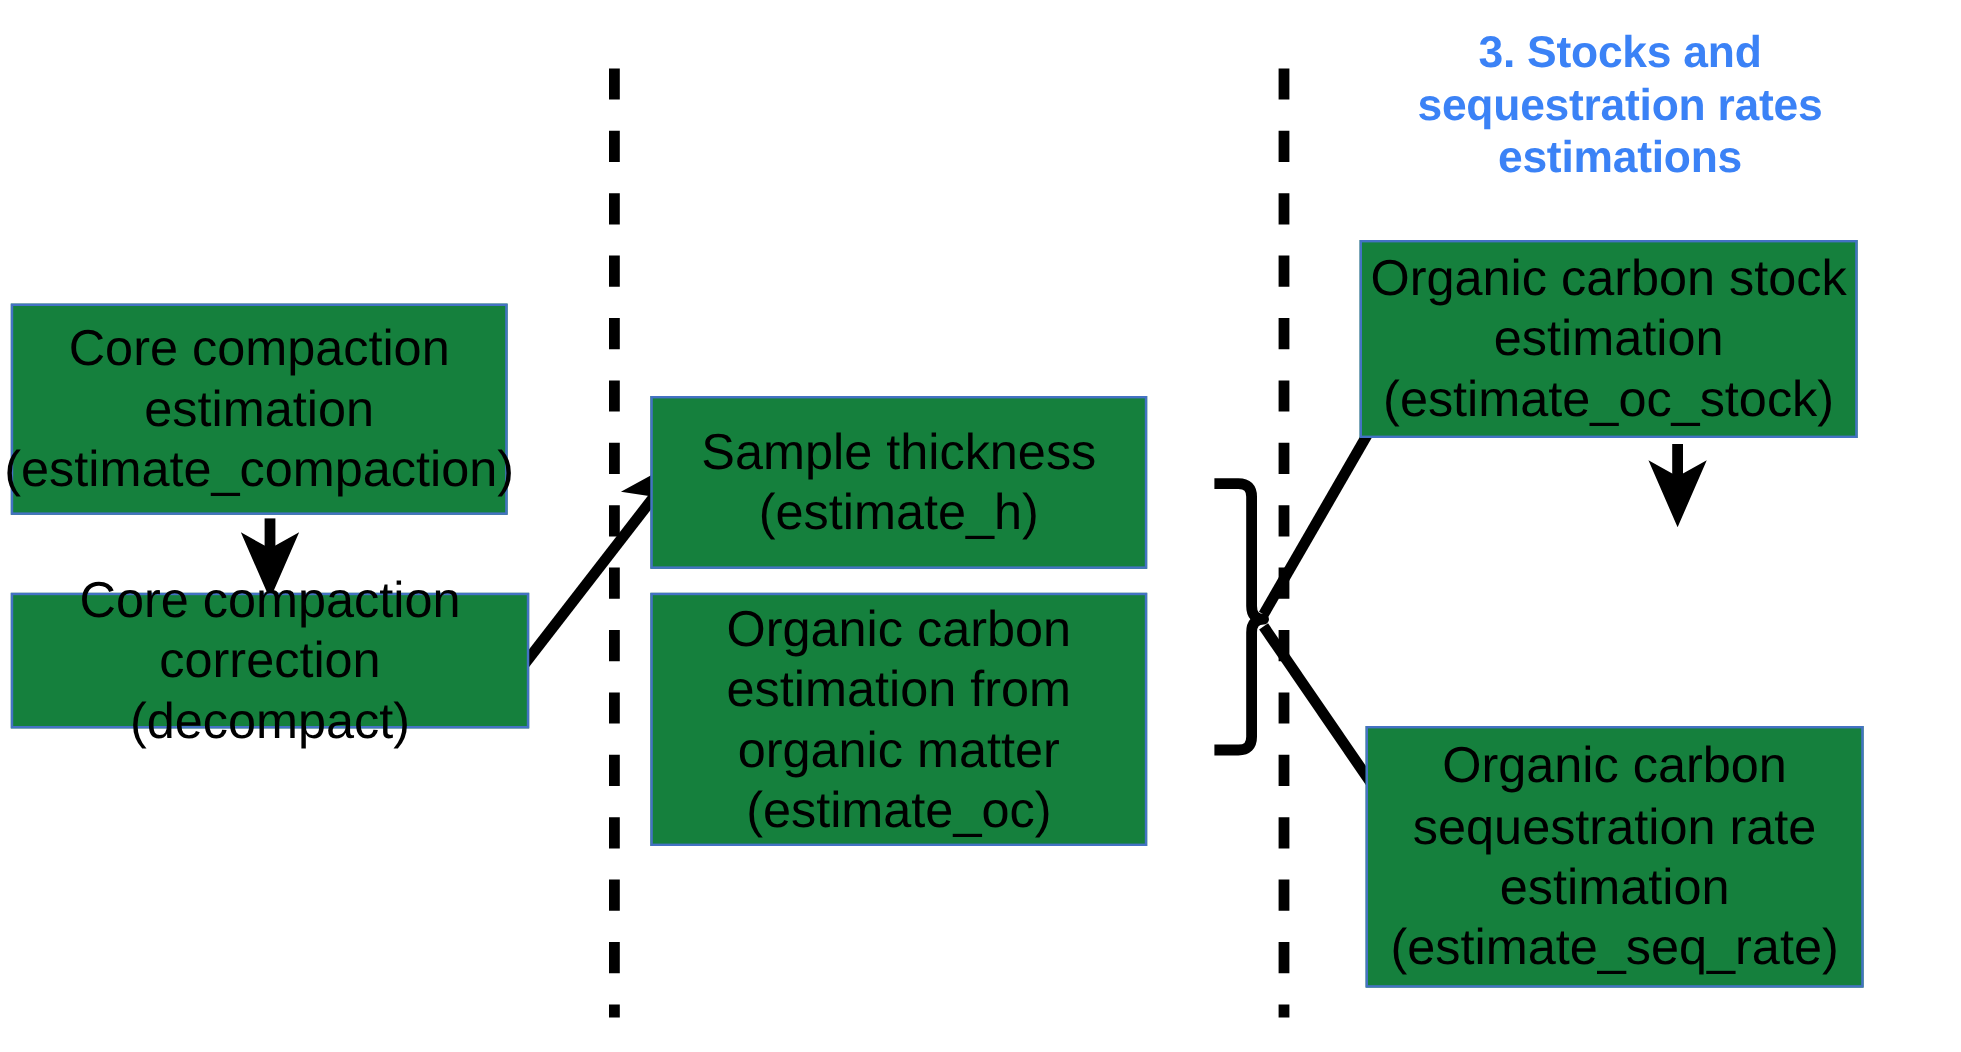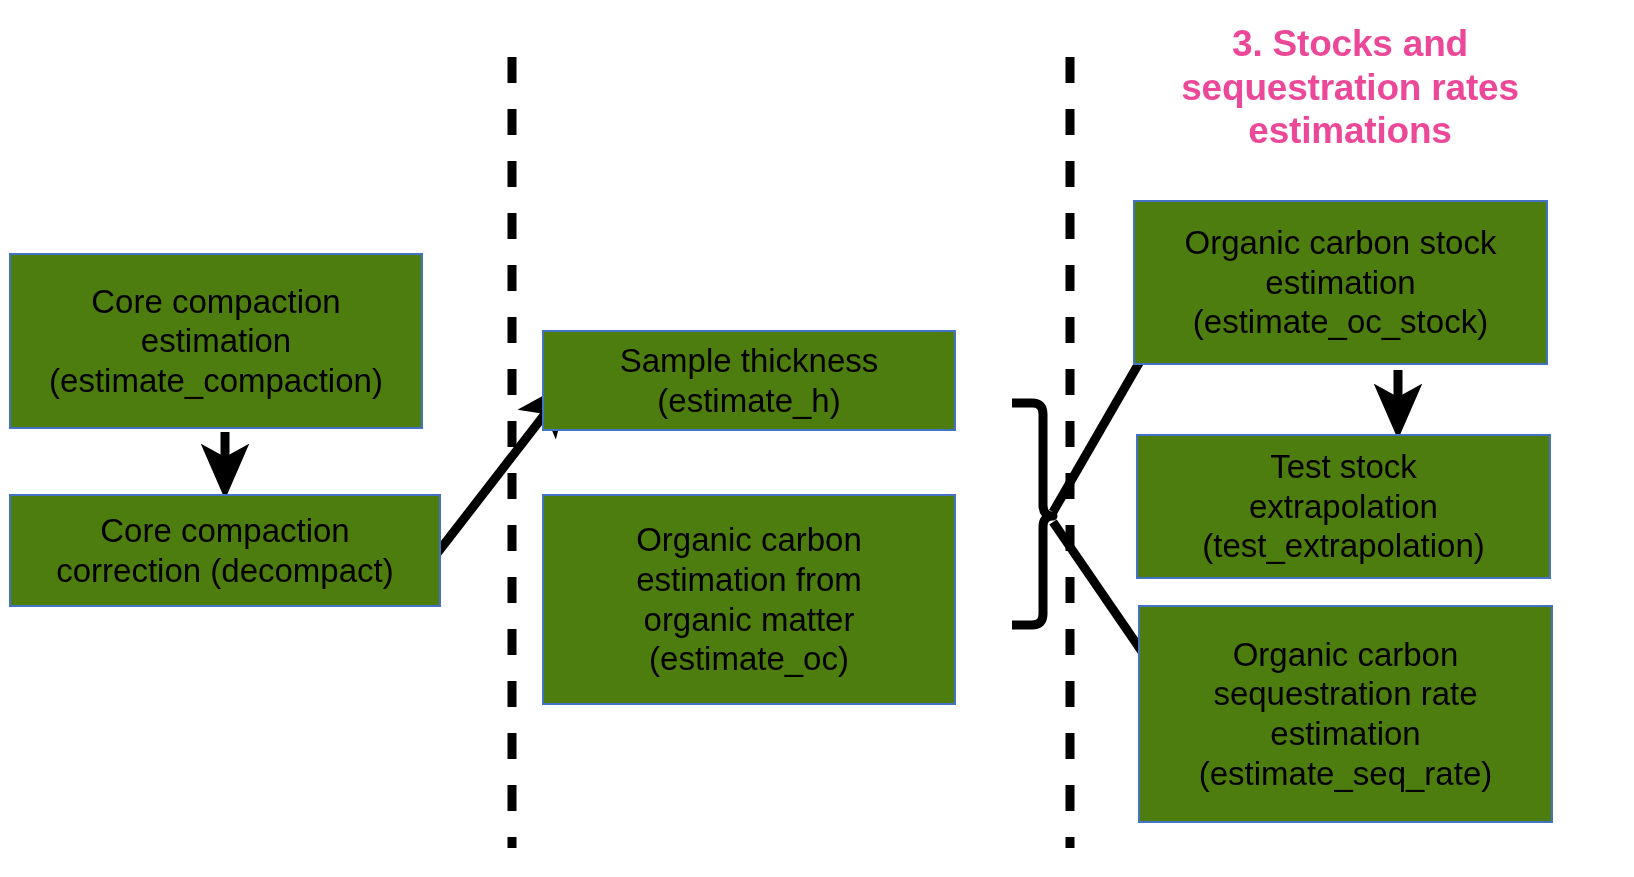--- a/index.html
+++ b/index.html
@@ -14,33 +14,33 @@
     background: #ffffff;
     overflow: hidden;
     font-family: "Liberation Sans", sans-serif;
   }
   .col-title {
     position: absolute;
     text-align: center;
     font-weight: bold;
     font-size: 37px;
     line-height: 1.18;
-    color: #ec4899;
+    color: #3b82f6;
     letter-spacing: -0.2px;
   }
   .node-box {
     position: absolute;
     box-sizing: border-box;
-    background: #4d7c0f;
+    background: #15803d;
     border: 2px solid #4472C4;
     display: flex;
     align-items: center;
     justify-content: center;
     text-align: center;
-    font-size: 33px;
+    font-size: 42px;
     line-height: 1.20;
     color: #000000;
     padding: 20px 6px;
     white-space: pre-line;
   }
   .divider-svg, .edges-svg {
     position: absolute;
     left: 0;
     top: 0;
     width: 1634px;
@@ -83,38 +83,35 @@
 
 
   <div class="node-box" style="left:9px; top:253px; width:414px; height:176px;">Core compaction
 estimation
 (estimate_compaction)</div>
 
   <div class="node-box" style="left:9px; top:494px; width:432px; height:113px;">Core compaction
 correction (decompact)</div>
 
 
-  <div class="node-box" style="left:542px; top:330px; width:414px; height:101px;">Sample thickness
+  <div class="node-box" style="left:542px; top:330px; width:414px; height:144px;">Sample thickness
 (estimate_h)</div>
 
   <div class="node-box" style="left:542px; top:494px; width:414px; height:211px;">Organic carbon
 estimation from
 organic matter
 (estimate_oc)</div>
 
   <div class="col-title" style="left:1100px; top:22px; width:500px; white-space:pre-line;">3. Stocks and
 sequestration rates
 estimations</div>
 
   <div class="node-box" style="left:1133px; top:200px; width:415px; height:165px;">Organic carbon stock
 estimation
 (estimate_oc_stock)</div>
 
-  <div class="node-box" style="left:1136px; top:434px; width:415px; height:145px;">Test stock
-extrapolation
-(test_extrapolation)</div>
 
   <div class="node-box" style="left:1138px; top:605px; width:415px; height:218px;">Organic carbon
 sequestration rate
 estimation
 (estimate_seq_rate)</div>
 
 </div>
 
 </body></html>

